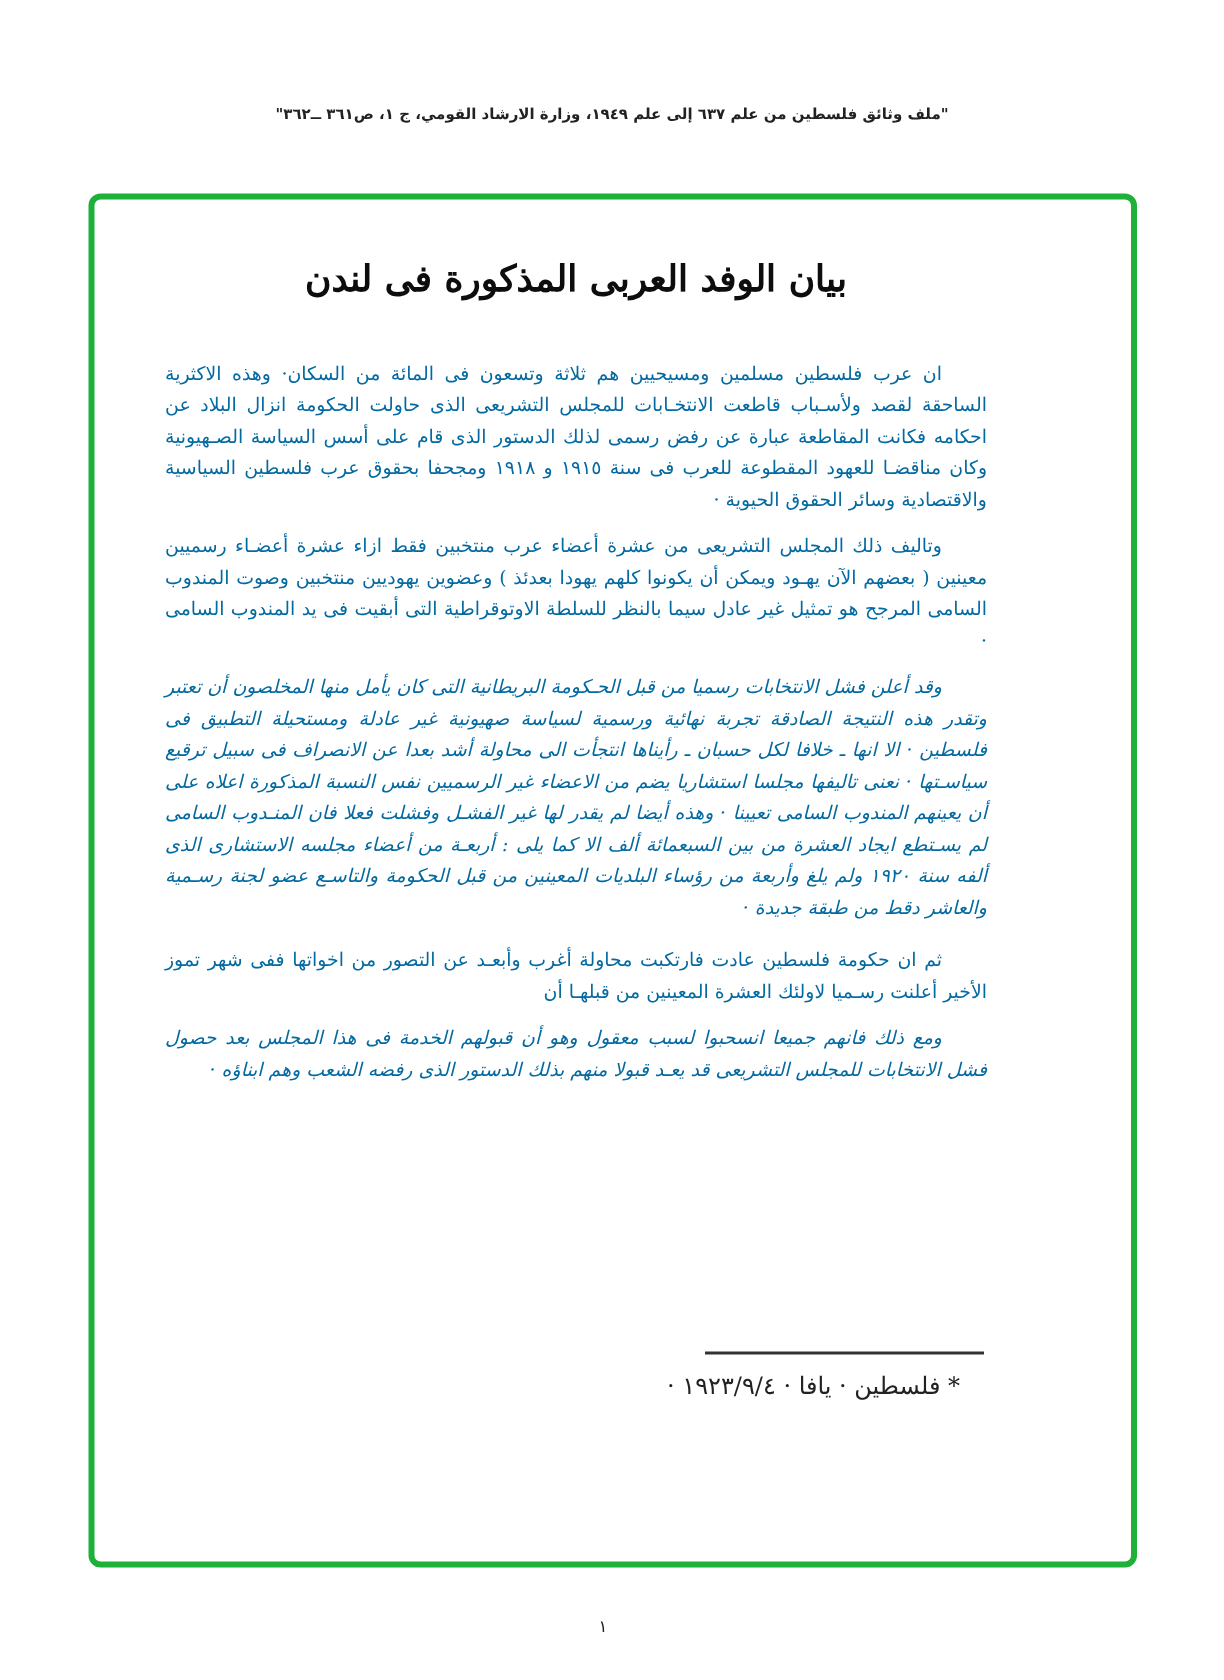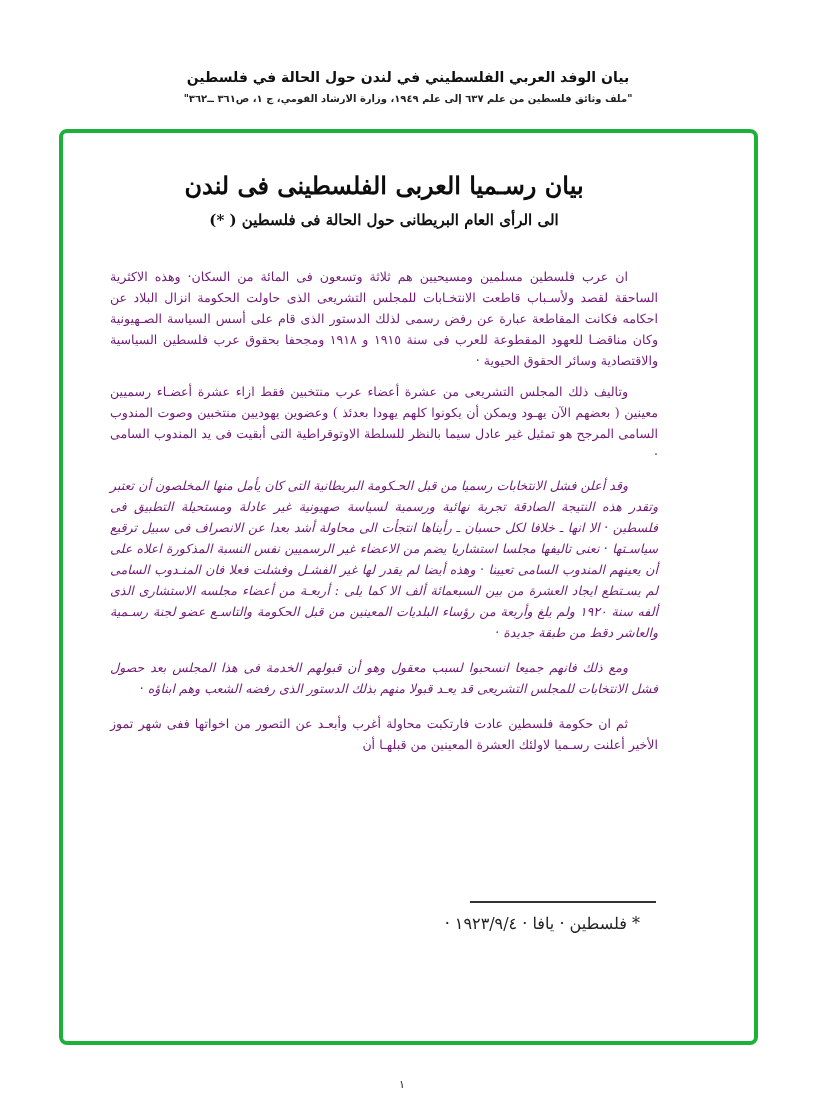--- a/index.html
+++ b/index.html
@@ -82,21 +82,21 @@
     }
     .body-text {
       margin-top: 34px;
     }
     .para {
       font-size: 12.6px;
       line-height: 21px;
       text-align: justify;
       text-indent: 30px;
       margin: 0 0 10px 0;
-      color: #701a75;
+      color: #0369a1;
     }
     .para.gap-lg {
       margin-bottom: 14px;
       font-style: italic;
     }
     .footnote-rule {
       position: absolute;
       left: 470px;
       top: 901px;
       width: 186px;
@@ -123,35 +123,33 @@
       text-align: center;
       font-family: "DejaVu Sans", sans-serif;
       font-size: 11px;
       color: #222;
     }
   </style>
 </head>
 <body>
 
 <div class="header">
-  <p class="header-title">بيان الوفد العربي الفلسطيني في لندن حول الحالة في فلسطين</p>
   <p class="header-source">"ملف وثائق فلسطين من علم ٦٣٧ إلى علم ١٩٤٩، وزارة الارشاد القومي، ج ١، ص٣٦١ ــ٣٦٢"</p>
 </div>
 
 <div class="frame"></div>
 
 <div class="doc">
-  <h1 class="doc-title">بيان رسـميا العربى الفلسطينى فى لندن</h1>
-  <h2 class="doc-subtitle">الى الرأى العام البريطانى حول الحالة فى فلسطين ( *)</h2>
+  <h1 class="doc-title">بيان الوفد العربى المذكورة فى لندن</h1>
 
   <div class="body-text">
     <p class="para">ان عرب فلسطين مسلمين ومسيحيين هم ثلاثة وتسعون فى المائة من السكان· وهذه الاكثرية الساحقة لقصد ولأسـباب قاطعت الانتخـابات للمجلس التشريعى الذى حاولت الحكومة انزال البلاد عن احكامه فكانت المقاطعة عبارة عن رفض رسمى لذلك الدستور الذى قام على أسس السياسة الصـهيونية وكان مناقضـا للعهود المقطوعة للعرب فى سنة ١٩١٥ و ١٩١٨ ومجحفا بحقوق عرب فلسطين السياسية والاقتصادية وسائر الحقوق الحيوية ·</p>
     <p class="para">وتاليف ذلك المجلس التشريعى من عشرة أعضاء عرب منتخبين فقط ازاء عشرة أعضـاء رسميين معينين ( بعضهم الآن يهـود ويمكن أن يكونوا كلهم يهودا بعدئذ ) وعضوين يهوديين منتخبين وصوت المندوب السامى المرجح هو تمثيل غير عادل سيما بالنظر للسلطة الاوتوقراطية التى أبقيت فى يد المندوب السامى ·</p>
     <p class="para gap-lg">وقد أعلن فشل الانتخابات رسميا من قبل الحـكومة البريطانية التى كان يأمل منها المخلصون أن تعتبر وتقدر هذه النتيجة الصادقة تجربة نهائية ورسمية لسياسة صهيونية غير عادلة ومستحيلة التطبيق فى فلسطين · الا انها ـ خلافا لكل حسبان ـ رأيناها انتجأت الى محاولة أشد بعدا عن الانصراف فى سبيل ترقيع سياسـتها · نعنى تاليفها مجلسا استشاريا يضم من الاعضاء غير الرسميين نفس النسبة المذكورة اعلاه على أن يعينهم المندوب السامى تعيينا · وهذه أيضا لم يقدر لها غير الفشـل وفشلت فعلا فان المنـدوب السامى لم يسـتطع ايجاد العشرة من بين السبعمائة ألف الا كما يلى : أربعـة من أعضاء مجلسه الاستشارى الذى ألفه سنة ١٩٢٠ ولم يلغ وأربعة من رؤساء البلديات المعينين من قبل الحكومة والتاسـع عضو لجنة رسـمية والعاشر دقط من طبقة جديدة ·</p>
+    <p class="para">ثم ان حكومة فلسطين عادت فارتكبت محاولة أغرب وأبعـد عن التصور من اخواتها ففى شهر تموز الأخير أعلنت رسـميا لاولئك العشرة المعينين من قبلهـا أن</p>
     <p class="para gap-lg">ومع ذلك فانهم جميعا انسحبوا لسبب معقول وهو أن قبولهم الخدمة فى هذا المجلس بعد حصول فشل الانتخابات للمجلس التشريعى قد يعـد قبولا منهم بذلك الدستور الذى رفضه الشعب وهم ابناؤه ·</p>
-    <p class="para">ثم ان حكومة فلسطين عادت فارتكبت محاولة أغرب وأبعـد عن التصور من اخواتها ففى شهر تموز الأخير أعلنت رسـميا لاولئك العشرة المعينين من قبلهـا أن</p>
   </div>
 </div>
 
 <div class="footnote-rule"></div>
 <div class="footnote">* فلسطين · يافا · ١٩٢٣/٩/٤ ·</div>
 
 <div class="page-number">١</div>
 
 </body></html>

